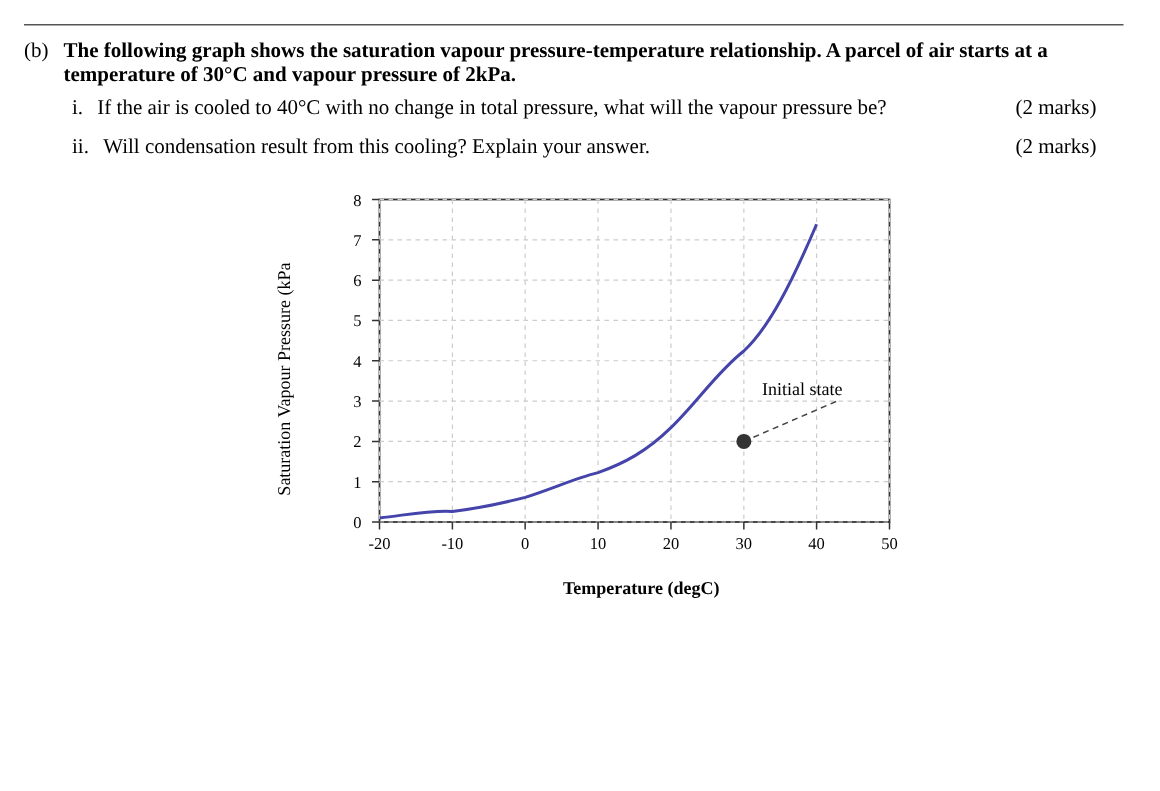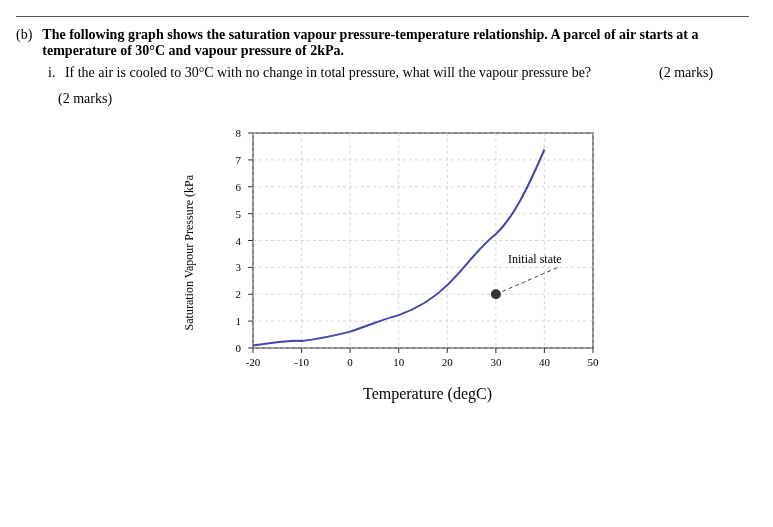--- a/index.html
+++ b/index.html
@@ -29,21 +29,21 @@
     .sub-part-row {
       display: flex;
       justify-content: space-between;
       align-items: flex-start;
     }
     .sub-part-text {
       flex: 1;
     }
     .marks {
       font-style: normal;
-      text-align: left;
+      text-align: center;
       min-width: 90px;
       margin-left: 10px;
     }
     .graph-container {
       margin-top: 16px;
       margin-left: 40px;
       display: flex;
       flex-direction: column;
       align-items: center;
     }
@@ -55,23 +55,24 @@
       writing-mode: vertical-rl;
       transform: rotate(180deg);
       font-size: 12px;
       margin-right: 6px;
       white-space: nowrap;
     }
     .svg-chart {
       display: block;
     }
     .x-axis-label {
-      font-size: 16px;
+      font-size: 12px;
       margin-top: 2px;
       text-align: center;
+      font-weight: bold;
     }
     .top-line {
       border-top: 1.5px solid #555;
       margin-bottom: 10px;
     }
   </style>
 </head>
 <body>
 
 <div class="top-line"></div>
@@ -79,30 +80,34 @@
 <div class="question-part">
   <div class="question-text">
     <span class="part-label">(b)</span>
     <span style="margin-left:6px;font-weight:bold;">The following graph shows the saturation vapour pressure-temperature relationship.  A parcel of air starts at a temperature of 30°C and vapour pressure of 2kPa.</span>
   </div>
 
   <div class="sub-part">
     <div class="sub-part-row">
       <div class="sub-part-text">
         <span>i.</span>
-        <span style="margin-left:6px;">If the air is cooled to 30°C with no change in total pressure, what will the vapour pressure be?</span>
+        <span style="margin-left:6px;">If the air is cooled to 40°C with no change in total pressure, what will the vapour pressure be?</span>
       </div>
       <div class="marks">
         <span>(2 marks)</span>
       </div>
     </div>
   </div>
 
   <div class="sub-part" style="margin-top:10px;">
     <div class="sub-part-row">
+      <div class="sub-part-text">
+        <span>ii.</span>
+        <span style="margin-left:6px;">Will condensation result from this cooling?  Explain your answer.</span>
+      </div>
       <div class="marks">
         <span>(2 marks)</span>
       </div>
     </div>
   </div>
 </div>
 
 <div class="graph-container">
   <div class="chart-area">
     <div class="y-axis-label">Saturation Vapour Pressure (kPa</div>

